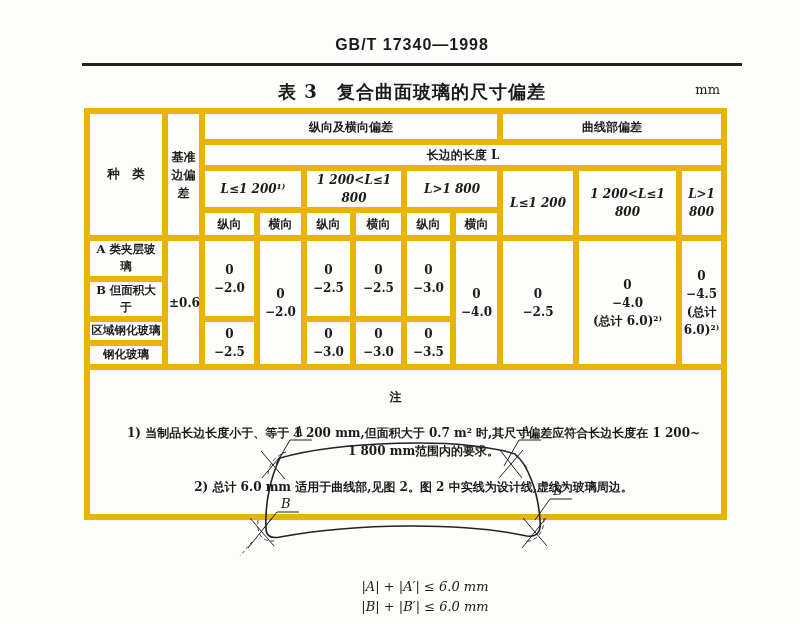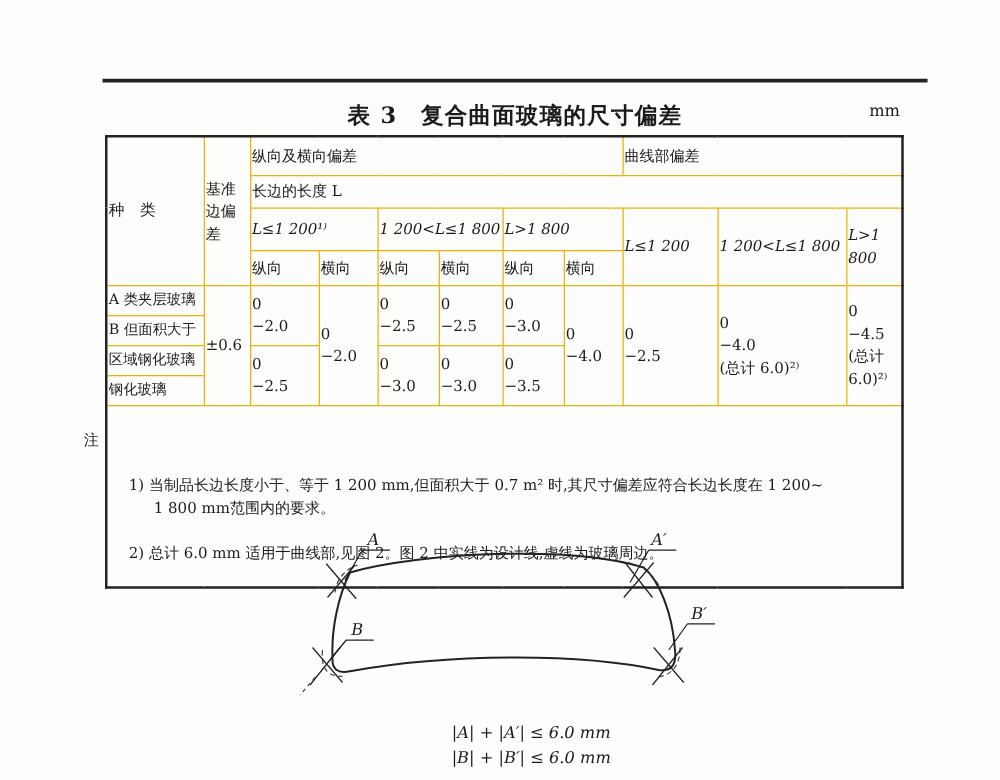--- a/index.html
+++ b/index.html
@@ -17,24 +17,24 @@
   .header-rule{position:absolute;left:82px;width:660px;top:63px;height:3px;background:#232323;}
   .caption-row{position:absolute;left:82px;width:660px;top:80px;height:20px;}
   .caption{display:block;text-align:center;font-weight:bold;font-size:18px;letter-spacing:1px;}
   .unit{position:absolute;right:22px;top:2px;font-size:13px;}
   table.spec{
     position:absolute;left:84px;top:108px;width:638px;
     border-collapse:collapse;table-layout:fixed;
     font-size:12px;
   }
   table.spec th,table.spec td{
-    border:1px solid #eab308;
-    text-align:left;vertical-align:middle;
+    border:6px solid #eab308;
+    text-align:center;vertical-align:middle;
     white-space:pre-line;
-    font-weight:normal;
+    font-weight:bold;
     padding:0 1px;
     line-height:1.5;
   }
   table.spec{border:2px solid #222;}
   tr.h1{height:31px;} tr.h2{height:26px;} tr.h3{height:34px;padding-left:42px;} tr.h4{height:28px;}
   tr.b{height:24px;margin-top:20px;}
   td.rowhead{font-size:11.5px;letter-spacing:0;}
   th.kind{font-size:12.5px;}
   th.datum{line-height:1.4;}
   th.range i,.il{font-style:italic;font-family:"DejaVu Serif",serif;}
@@ -48,20 +48,21 @@
   .formulas{position:absolute;left:0;width:850px;top:577px;text-align:center;
     font-size:13px;font-style:italic;font-family:"DejaVu Serif",serif;}
   .formulas .f{line-height:20px;}
   .fig-caption{margin-top:4px;font-style:normal;font-size:13px;}
 </style>
 </head>
 <body>
 
 <div class="page">
 
+  <div class="doc-number">GB/T 17340—1998</div>
   <div class="header-rule"></div>
 
   <div class="caption-row">
     <span class="caption">表 3　复合曲面玻璃的尺寸偏差</span>
     <span class="unit">mm</span>
   </div>
 
   <table class="spec">
     <colgroup>
       <col style="width:78px">

